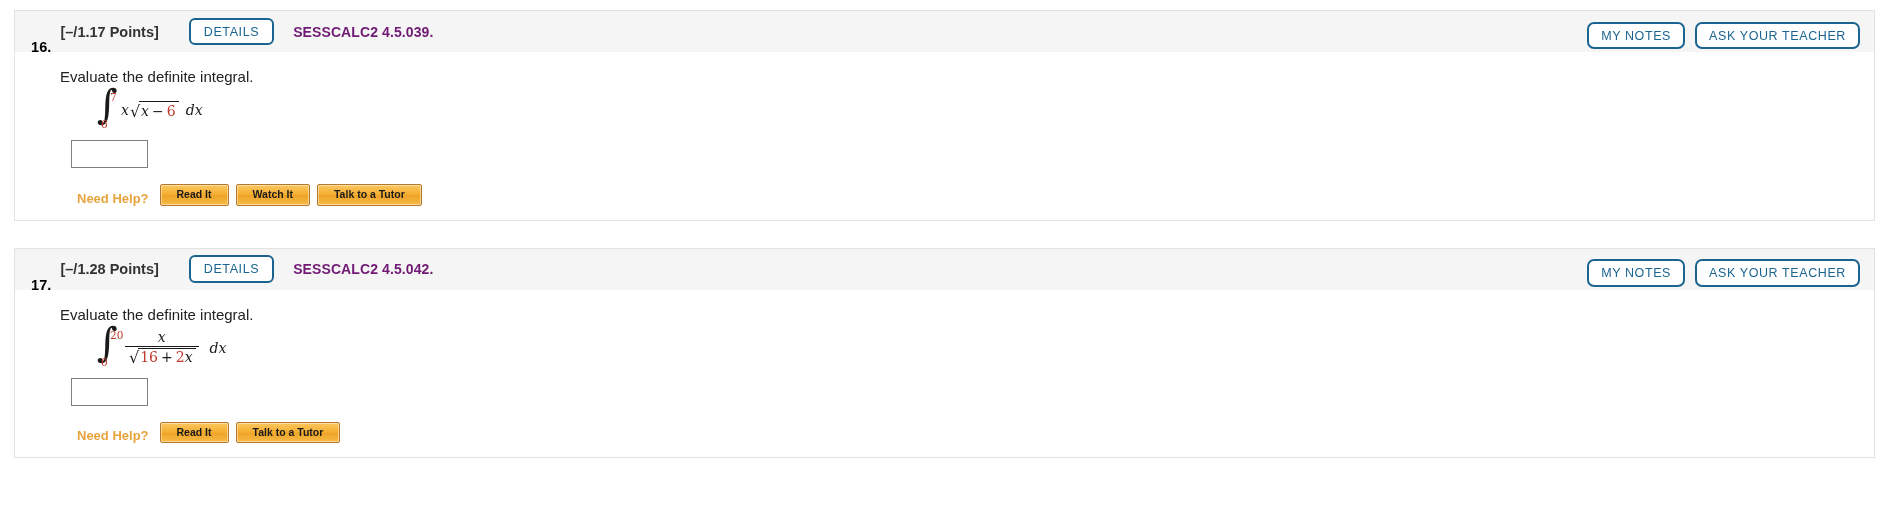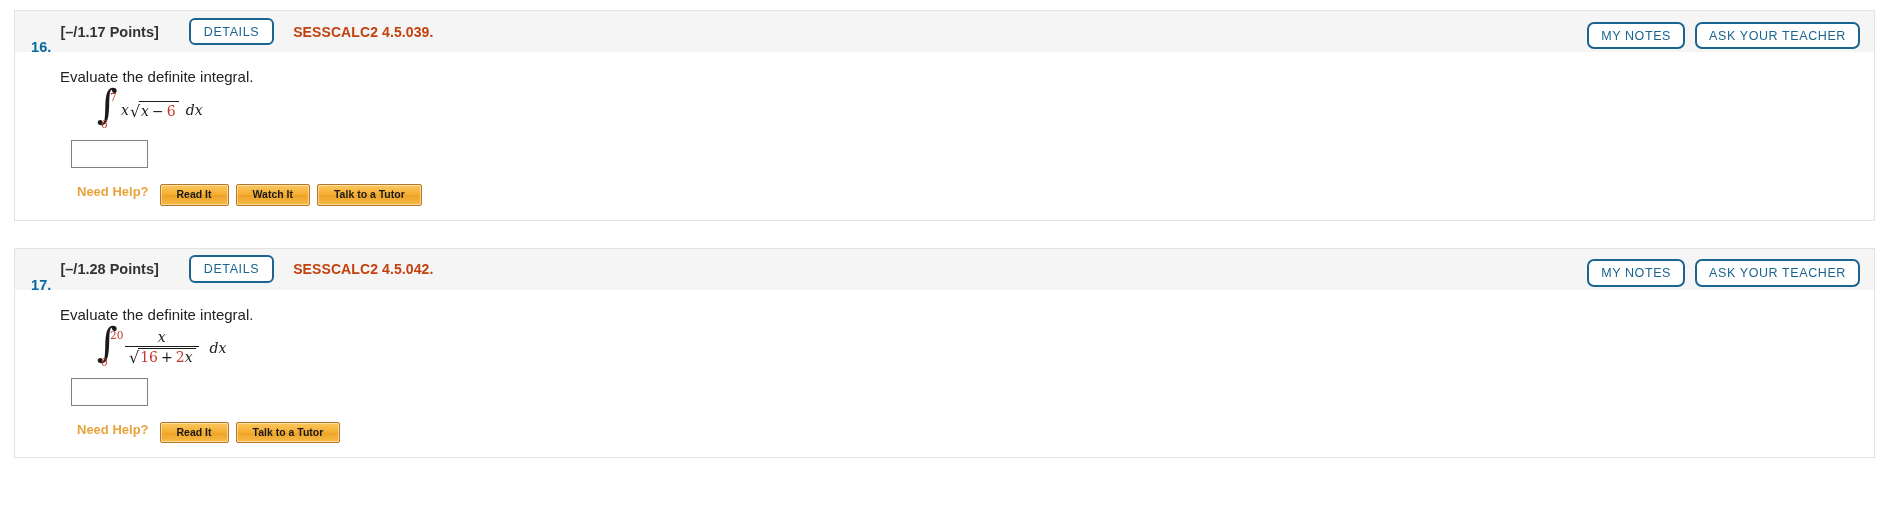--- a/index.html
+++ b/index.html
@@ -33,21 +33,21 @@
     background: #f5f5f5;
     border: 1px solid #e2e2e2;
     border-bottom: none;
     height: 42px;
     padding: 0 14px 0 16px;
   }
 
   .q-number {
     font-size: 14.5px;
     font-weight: bold;
-    color: #0369a1;
+    color: #000000;
     letter-spacing: .1px;
     white-space: nowrap;
     margin-top: 31px;
   }
   .q-points {
     font-size: 14.5px;
     font-weight: bold;
     color: #333333;
     margin-left: 9px;
     white-space: nowrap;
@@ -64,21 +64,21 @@
     letter-spacing: .6px;
     padding: 6px 13px 5px 13px;
     cursor: pointer;
     line-height: 1;
   }
 
   .q-source {
     margin-left: 19px;
     font-size: 14px;
     font-weight: bold;
-    color: #c2410c;
+    color: #701a75;
     letter-spacing: .1px;
     white-space: nowrap;
   }
 
   .header-spacer { flex: 1 1 auto; }
 
   .header-actions {
     display: flex;
     align-items: center;
     gap: 10px;
@@ -224,21 +224,21 @@
     background: #ffffff;
     outline: none;
     font-size: 13px;
     font-family: "Liberation Sans", sans-serif;
     padding: 2px 4px;
   }
 
   
   .need-help-row {
     display: flex;
-    align-items: flex-start;
+    align-items: flex-end;
     margin: 16px 0 2px 62px;
   }
   .need-help-label {
     color: #e8a33d;
     font-size: 13px;
     font-weight: bold;
     margin-right: 11px;
     white-space: nowrap;
   }
   .help-btn {

